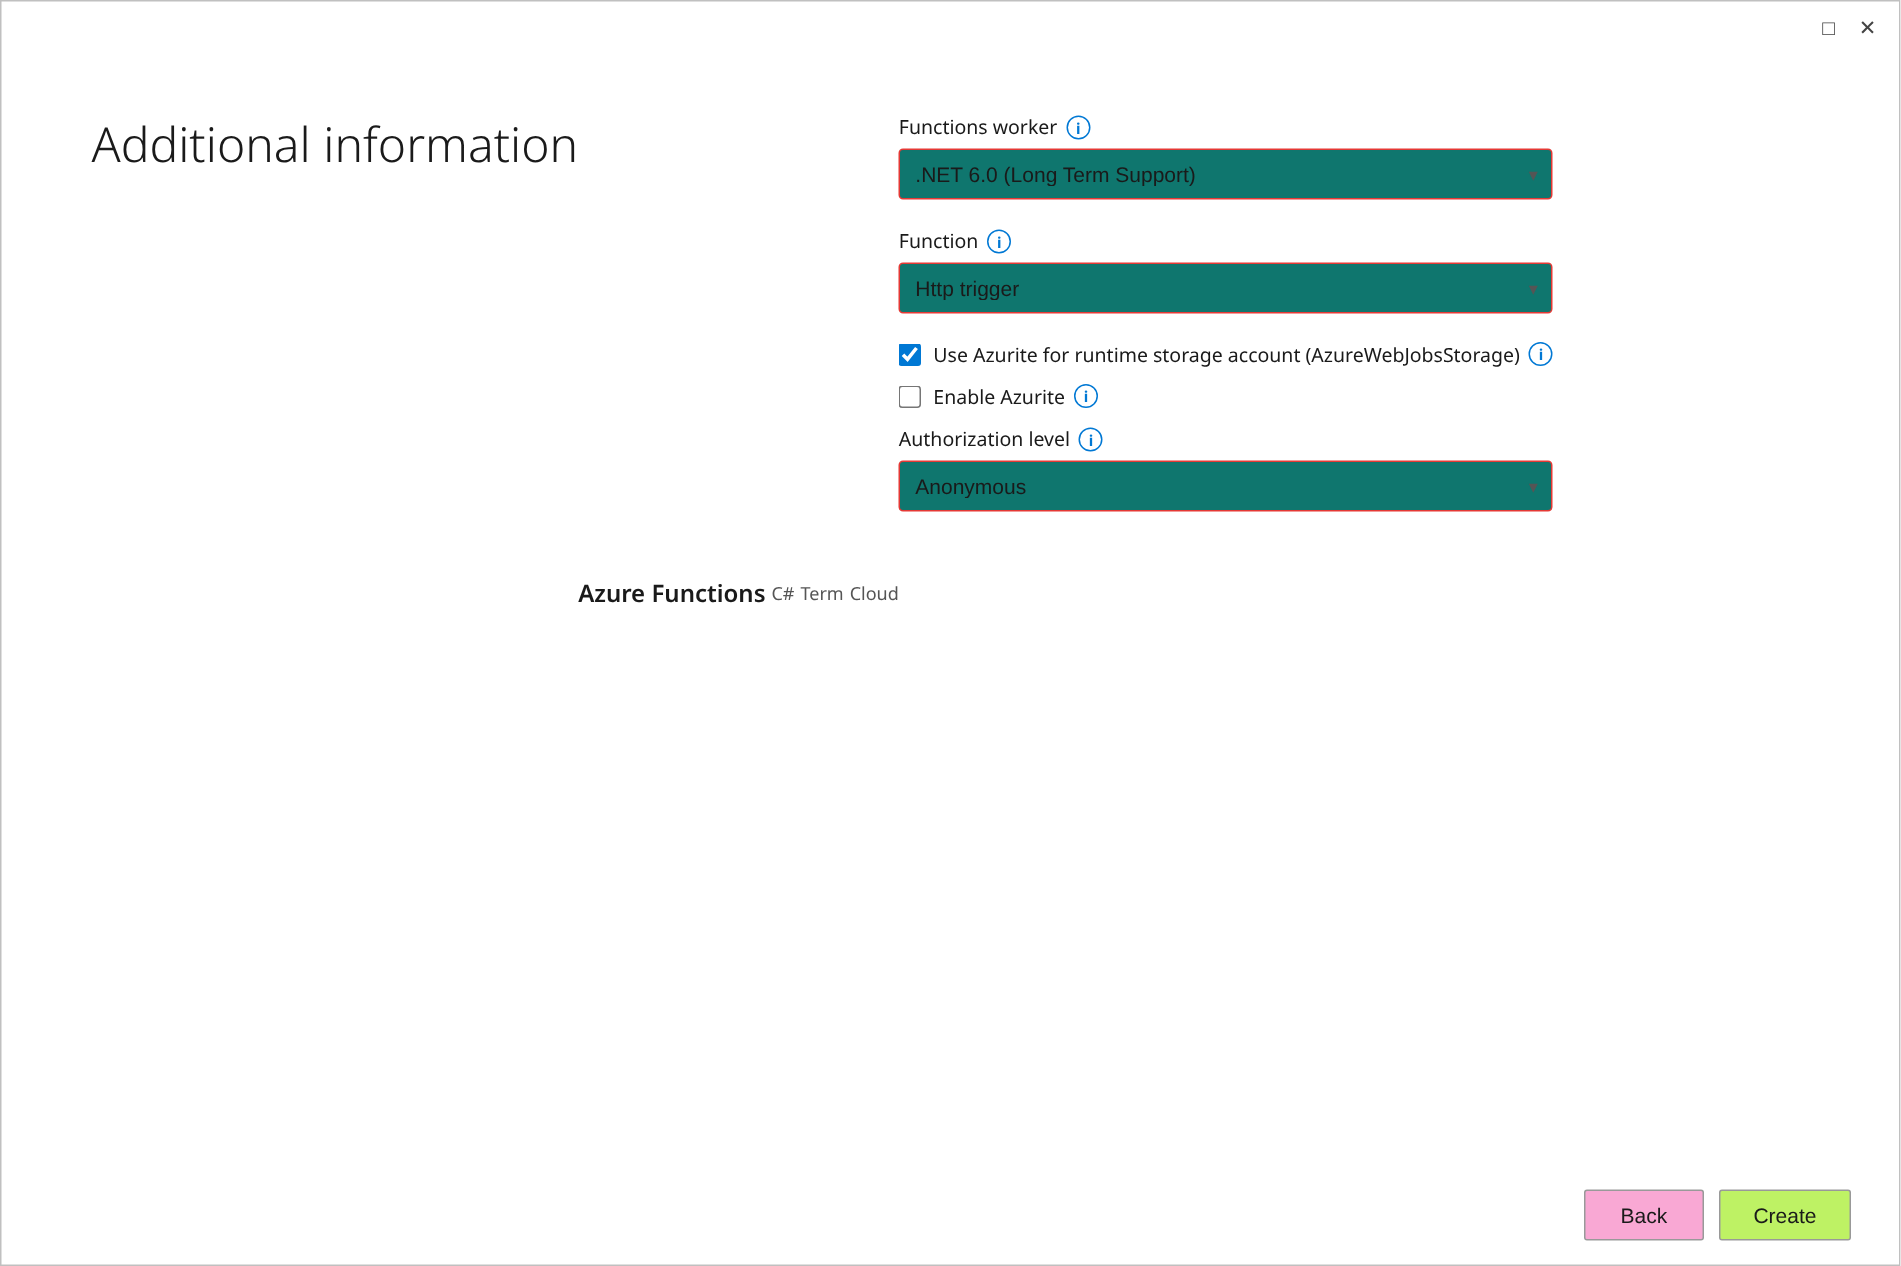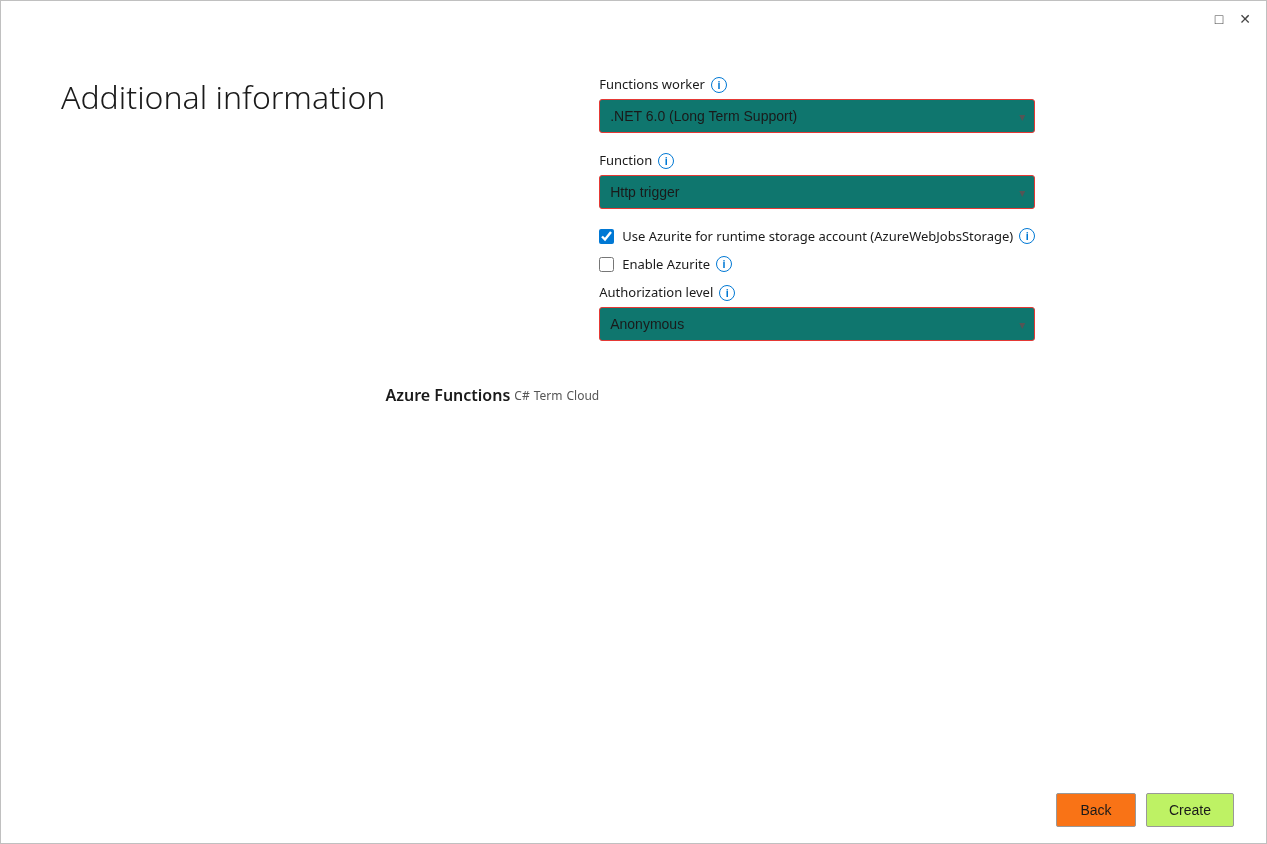--- a/index.html
+++ b/index.html
@@ -178,21 +178,21 @@
       align-items: center;
       padding: 16px 32px;
       gap: 10px;
       flex-shrink: 0;
     }
 
     .btn {
       padding: 8px 22px;
       font-size: 14px;
       border: 1px solid #999;
-      background: #f97316;
+      background: #f9a8d4;
       color: #1a1a1a;
       cursor: pointer;
       border-radius: 2px;
       min-width: 80px;
     }
 
     .btn-primary {
       background: #bef264;
       border-color: #999;
     }

